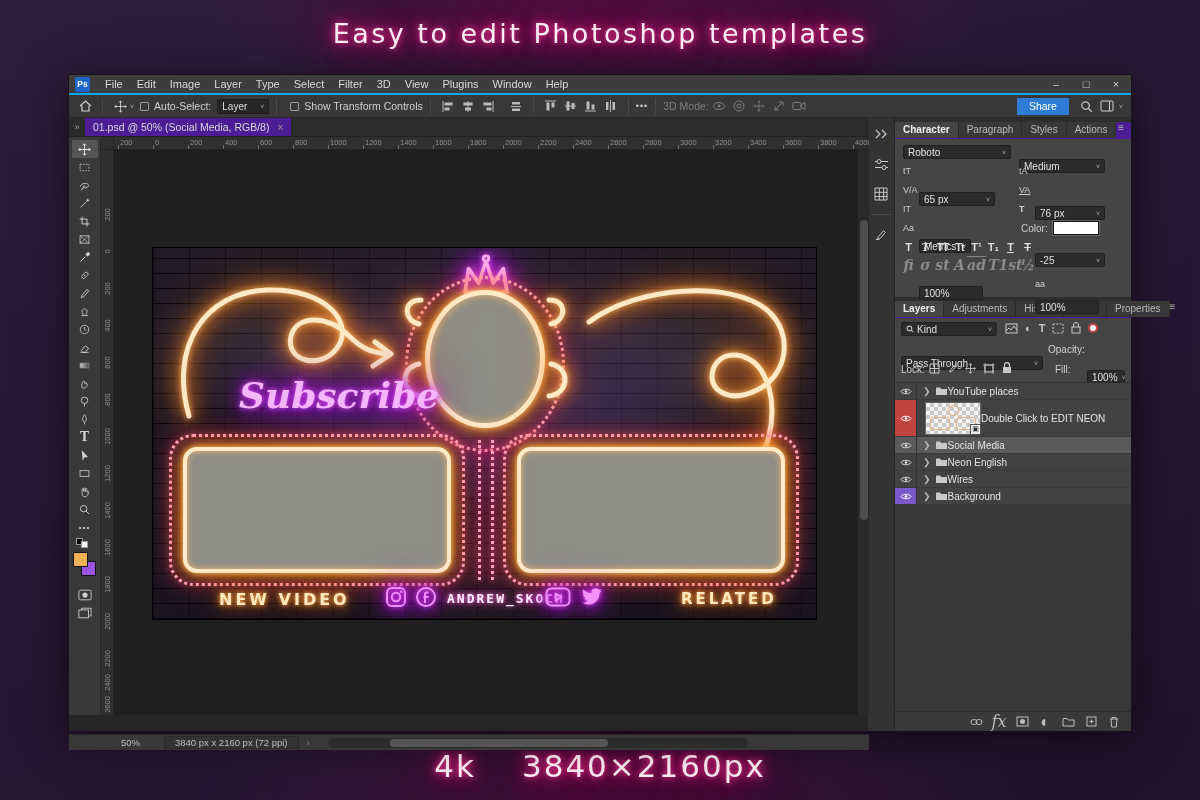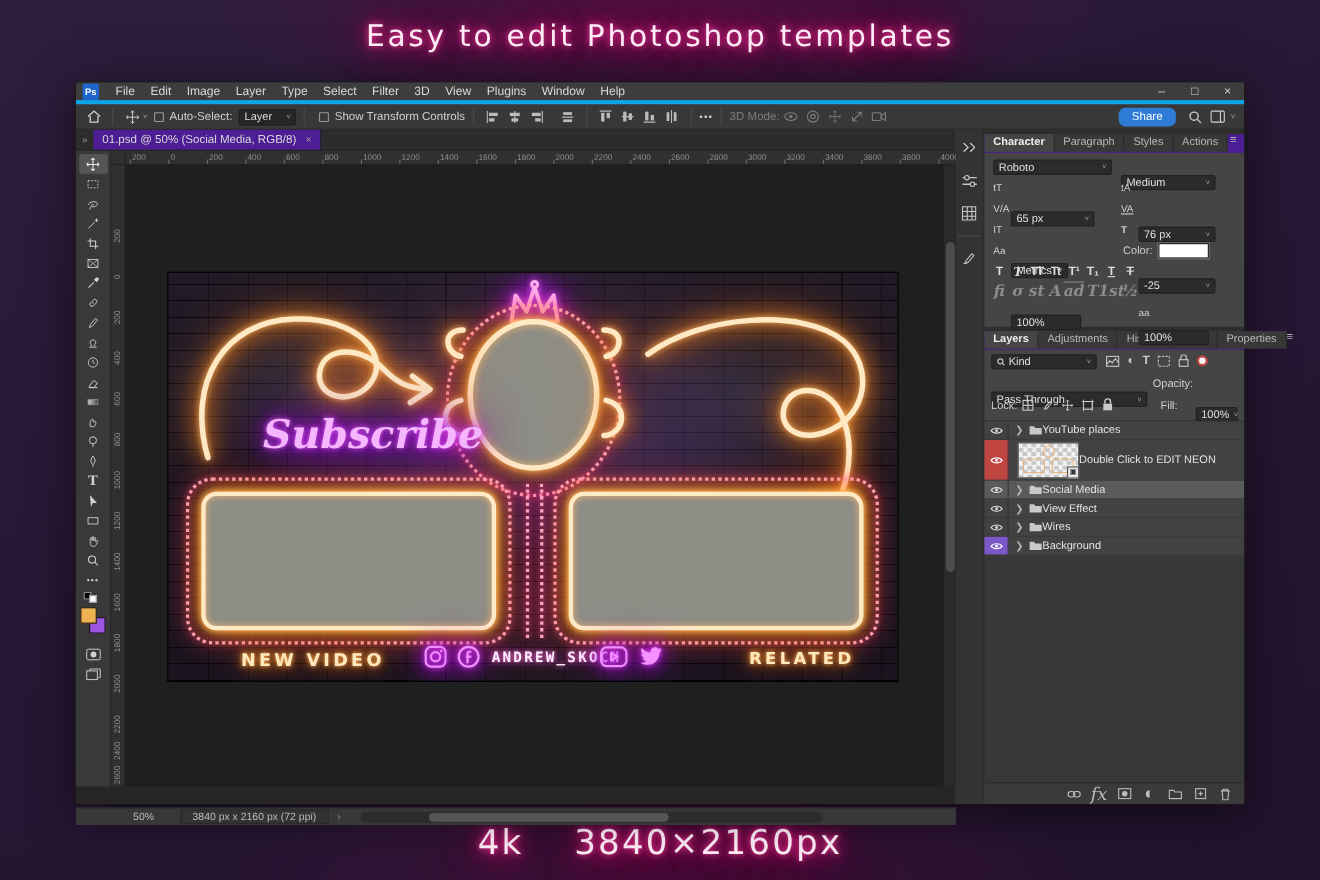--- a/index.html
+++ b/index.html
@@ -17,38 +17,38 @@
   
   .neon-cap{font-family:"DejaVu Sans",sans-serif;color:#ffeef8;text-align:center;
     text-shadow:0 0 6px #ff3d9e,0 0 16px #f0127e,0 0 34px #c4005f,0 0 62px #a30050;}
   #promo-title{left:0;right:0;top:18px;font-size:27px;letter-spacing:2.5px;font-weight:400}
   #promo-footer{left:0;right:0;top:748px;font-size:31px;letter-spacing:2px}
   #promo-footer .gap{display:inline-block;width:46px}
 
   
   #win{left:68px;top:74px;width:1064px;height:656px;background:#323232;
        box-shadow:0 8px 40px rgba(0,0,0,.55);border:1px solid #151515}
-  #menubar{left:0;top:0;width:100%;height:20px;background:#3d3d3d;display:flex;align-items:center;border-bottom:4px solid #0ea5e9}
+  #menubar{left:0;top:0;width:100%;height:20px;background:#3d3d3d;display:flex;align-items:center;border-bottom:2px solid #0ea5e9}
   #ps-logo{width:15px;height:15px;margin:0 8px 0 6px;background:#1d65c8;color:#fff;border-radius:2px;
            font-size:8.5px;font-weight:bold;display:flex;align-items:center;justify-content:center}
   .menu-item{font-size:11px;color:#d9d9d9;padding:0 7px;line-height:19px;cursor:default}
   #win-controls{margin-left:auto;display:flex}
   #win-controls span{width:30px;text-align:center;font-size:11px;color:#cfcfcf;line-height:19px}
 
   #optionsbar{left:0;top:20px;width:100%;height:23px;background:#383838;border-bottom:1px solid #282828;
               display:flex;align-items:center;font-size:10.5px;color:#cfcfcf}
   .ob-sep{width:1px;height:16px;background:#4a4a4a;margin:0 7px}
   .ob-ico{display:inline-flex;align-items:center;justify-content:center;min-width:20px;height:18px;color:#cfcfcf}
   .ob-ico svg{display:block}
   .checkbox{width:9px;height:9px;border:1px solid #9a9a9a;border-radius:1px;background:#383838;display:inline-block;margin:0 5px 0 6px}
   .select{background:#262626;border:1px solid #1d1d1d;border-radius:2px;height:15px;display:inline-flex;
           align-items:center;padding:0 4px;font-size:10px;color:#ddd}
   .select .car{margin-left:auto;padding-left:6px;font-size:7px;color:#aaa}
   .dim{color:#7d7d7d}
-  #share-btn{background:var(--accent-blue,#2e7cd6);color:#fff;border-radius:6px;height:17px;padding:0 12px;
+  #share-btn{background:var(--accent-blue,#2e7cd6);color:#fff;border-radius:0;height:17px;padding:0 12px;
              display:flex;align-items:center;font-size:10.5px}
 
   
   #content{left:0;top:43px;width:100%;height:613px;display:flex}
   #left-zone{width:800px;height:613px;position:relative;background:#262626}
 
   #tabrow{position:absolute;left:0;top:0;width:100%;height:19px;background:#2c2c2c;border-bottom:1px solid #222;display:flex}
   #tab-collapse{width:16px;text-align:center;font-size:9px;color:#9a9a9a;line-height:18px}
   #doc-tab{background:#4c1d95;display:flex;align-items:center;padding:0 8px;font-size:10.5px;color:#d8d8d8;border-right:1px solid #222}
   #doc-tab .close{margin-left:8px;color:#9a9a9a;font-size:10px}
@@ -862,21 +862,21 @@
           <span class="eyecell">
               <svg width="12" height="9" viewBox="0 0 12 9">
                 <path d="M1 4.5C3 1.5 9 1.5 11 4.5 9 7.5 3 7.5 1 4.5Z" fill="none" stroke="#ddd"></path>
                 <circle cx="6" cy="4.5" r="1.3" fill="#ddd"></circle>
               </svg>
             </span>
           <span class="gchev">❯</span>
           <svg width="13" height="10" viewBox="0 0 13 10">
               <path d="M1 1.5h4l1.2 1.5H12V9H1z" fill="#c9c9c9"></path>
             </svg>
-          <span class="lname">View Effect</span>
+          <span class="lname">Neon English</span>
         </div>
         <div class="lrow">
           <span class="eyecell">
               <svg width="12" height="9" viewBox="0 0 12 9">
                 <path d="M1 4.5C3 1.5 9 1.5 11 4.5 9 7.5 3 7.5 1 4.5Z" fill="none" stroke="#ddd"></path>
                 <circle cx="6" cy="4.5" r="1.3" fill="#ddd"></circle>
               </svg>
             </span>
           <span class="gchev">❯</span>
           <svg width="13" height="10" viewBox="0 0 13 10">

